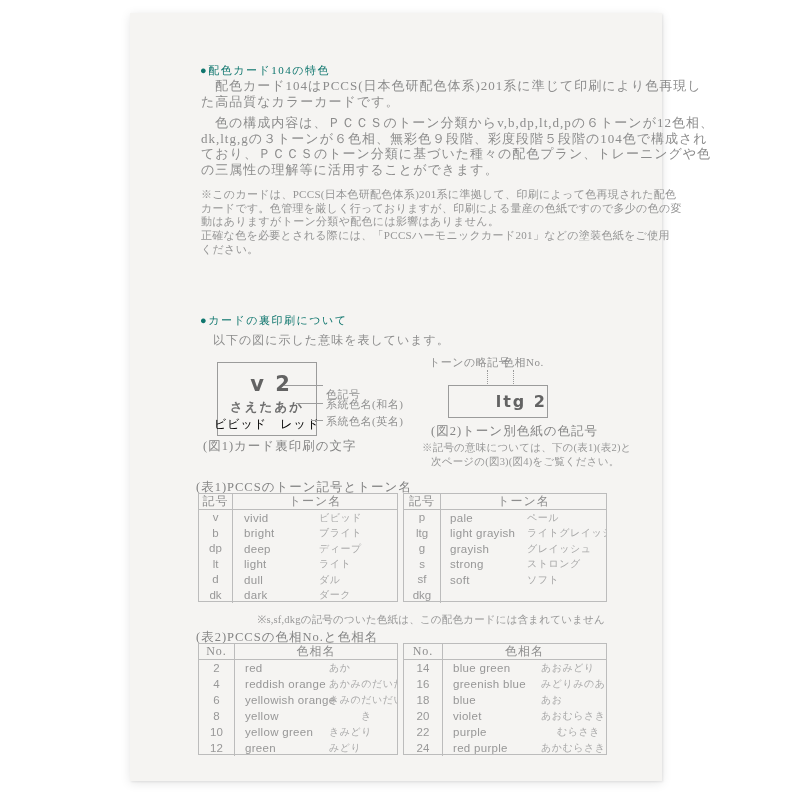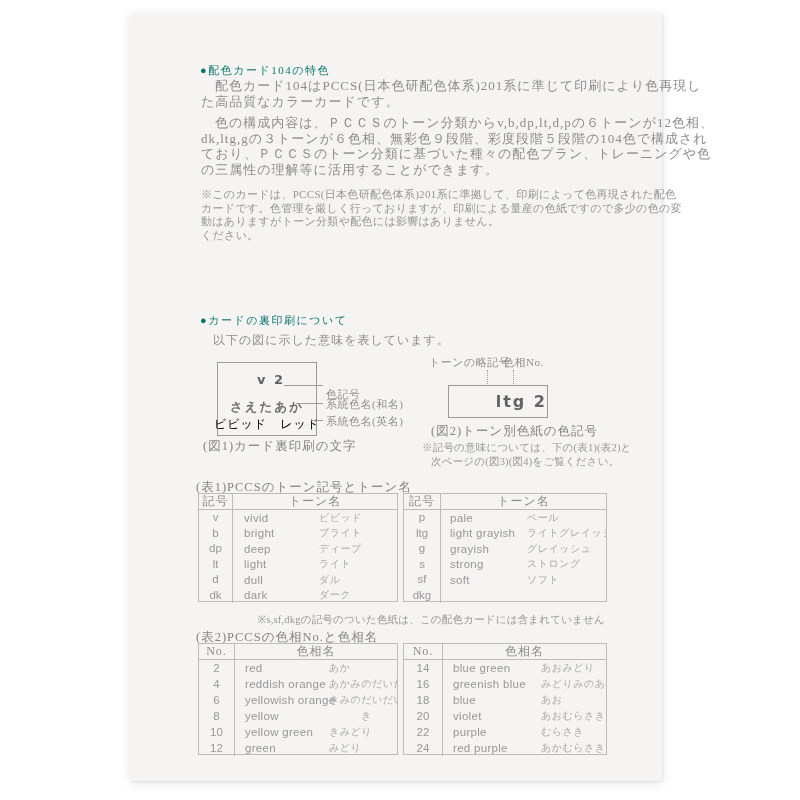--- a/index.html
+++ b/index.html
@@ -59,28 +59,29 @@
     <div class="body-line">　色の構成内容は、ＰＣＣＳのトーン分類からv,b,dp,lt,d,pの６トーンが12色相、</div>
     <div class="body-line">dk,ltg,gの３トーンが６色相、無彩色９段階、彩度段階５段階の104色で構成され</div>
     <div class="body-line">ており、ＰＣＣＳのトーン分類に基づいた種々の配色プラン、トレーニングや色</div>
     <div class="body-line">の三属性の理解等に活用することができます。</div>
   </div>
 
   <div class="abs" style="left:71px;top:175px;">
     <div class="note-line">※このカードは、PCCS(日本色研配色体系)201系に準拠して、印刷によって色再現された配色</div>
     <div class="note-line">カードです。色管理を厳しく行っておりますが、印刷による量産の色紙ですので多少の色の変</div>
     <div class="note-line">動はありますがトーン分類や配色には影響はありません。</div>
+    <div class="note-line">正確な色を必要とされる際には、「PCCSハーモニックカード201」などの塗装色紙をご使用</div>
     <div class="note-line">ください。</div>
   </div>
 
   <div class="abs h1" style="left:70px;top:300px;">●カードの裏印刷について</div>
   <div class="abs subtext" style="left:83px;top:319px;">以下の図に示した意味を表しています。</div>
 
   <div class="abs figbox" style="left:87px;top:349px;width:98px;height:72px;">
-    <div class="abs fig-code" style="left:8px;right:0;top:9px;font-size:13px;">v 2</div>
+    <div class="abs fig-code" style="left:8px;right:0;top:9px;font-size:21px;">v 2</div>
     <div class="abs fig-ja" style="left:0;right:0;top:36px;">さえたあか</div>
     <div class="abs fig-kana" style="left:-6px;right:-6px;top:53px;">ビビッド　レッド</div>
   </div>
   <div class="abs hline" style="left:154px;top:372px;width:39px;"></div>
   <div class="abs hline" style="left:166px;top:390px;width:27px;"></div>
   <div class="abs hline" style="left:181px;top:407px;width:12px;"></div>
   <div class="abs small-label" style="left:196px;top:374px;">色記号</div>
   <div class="abs small-label" style="left:196px;top:384px;">系統色名(和名)</div>
   <div class="abs small-label" style="left:196px;top:401px;">系統色名(英名)</div>
   <div class="abs caption" style="left:73px;top:425px;">(図1)カード裏印刷の文字</div>
@@ -279,21 +280,21 @@
       </div>
     <div class="trow tbody-font" style="height:16px;">
         <div class="tcode" style="width:39px;line-height:16px;">20</div>
         <div class="tname" style="padding-left:10px;">
           <span class="ten" style="width:88px;">violet</span>
           <span class="tkana">あおむらさき</span>
         </div>
       </div>
     <div class="trow tbody-font" style="height:16px;">
         <div class="tcode" style="width:39px;line-height:16px;">22</div>
-        <div class="tname" style="padding-left:10px;">
+        <div class="tname" style="padding-left:10px;gap:16px;">
           <span class="ten" style="width:88px;">purple</span>
           <span class="tkana">むらさき</span>
         </div>
       </div>
     <div class="trow tbody-font" style="height:16px;">
         <div class="tcode" style="width:39px;line-height:16px;">24</div>
         <div class="tname" style="padding-left:10px;">
           <span class="ten" style="width:88px;">red purple</span>
           <span class="tkana">あかむらさき</span>
         </div>

